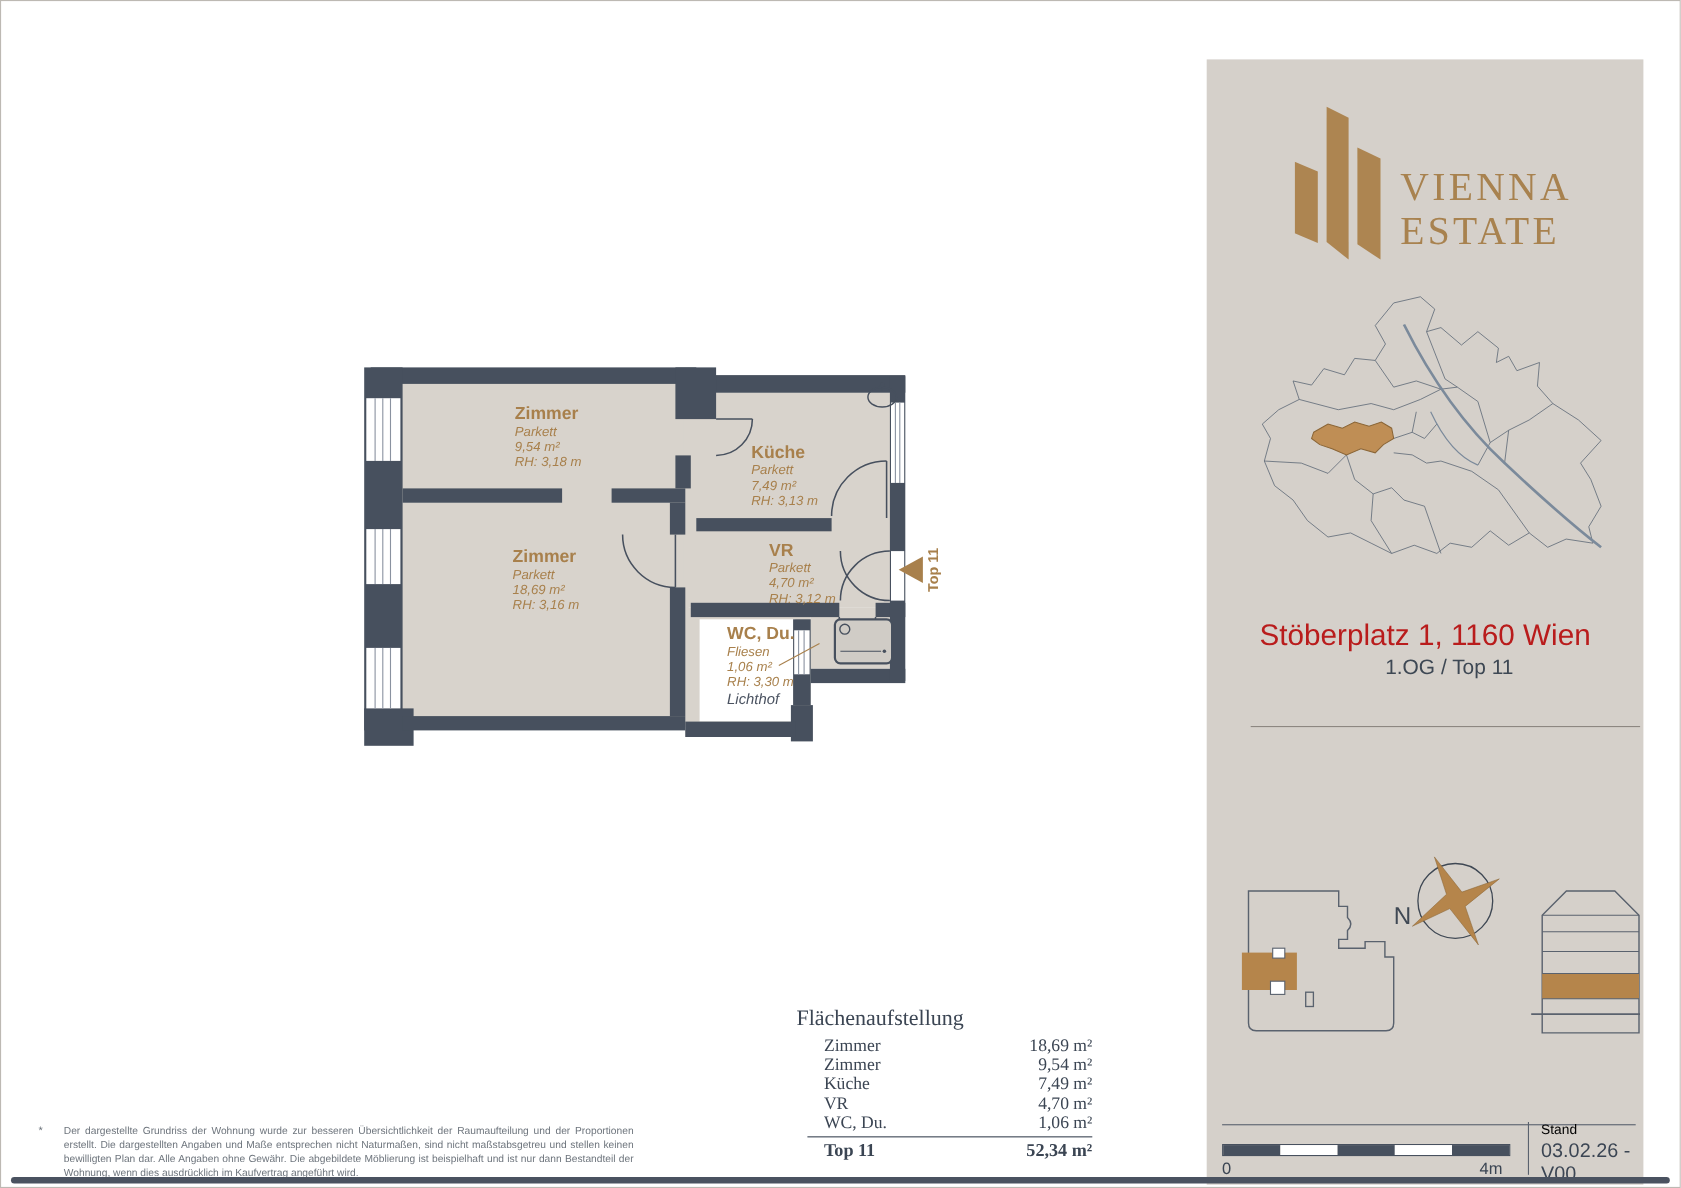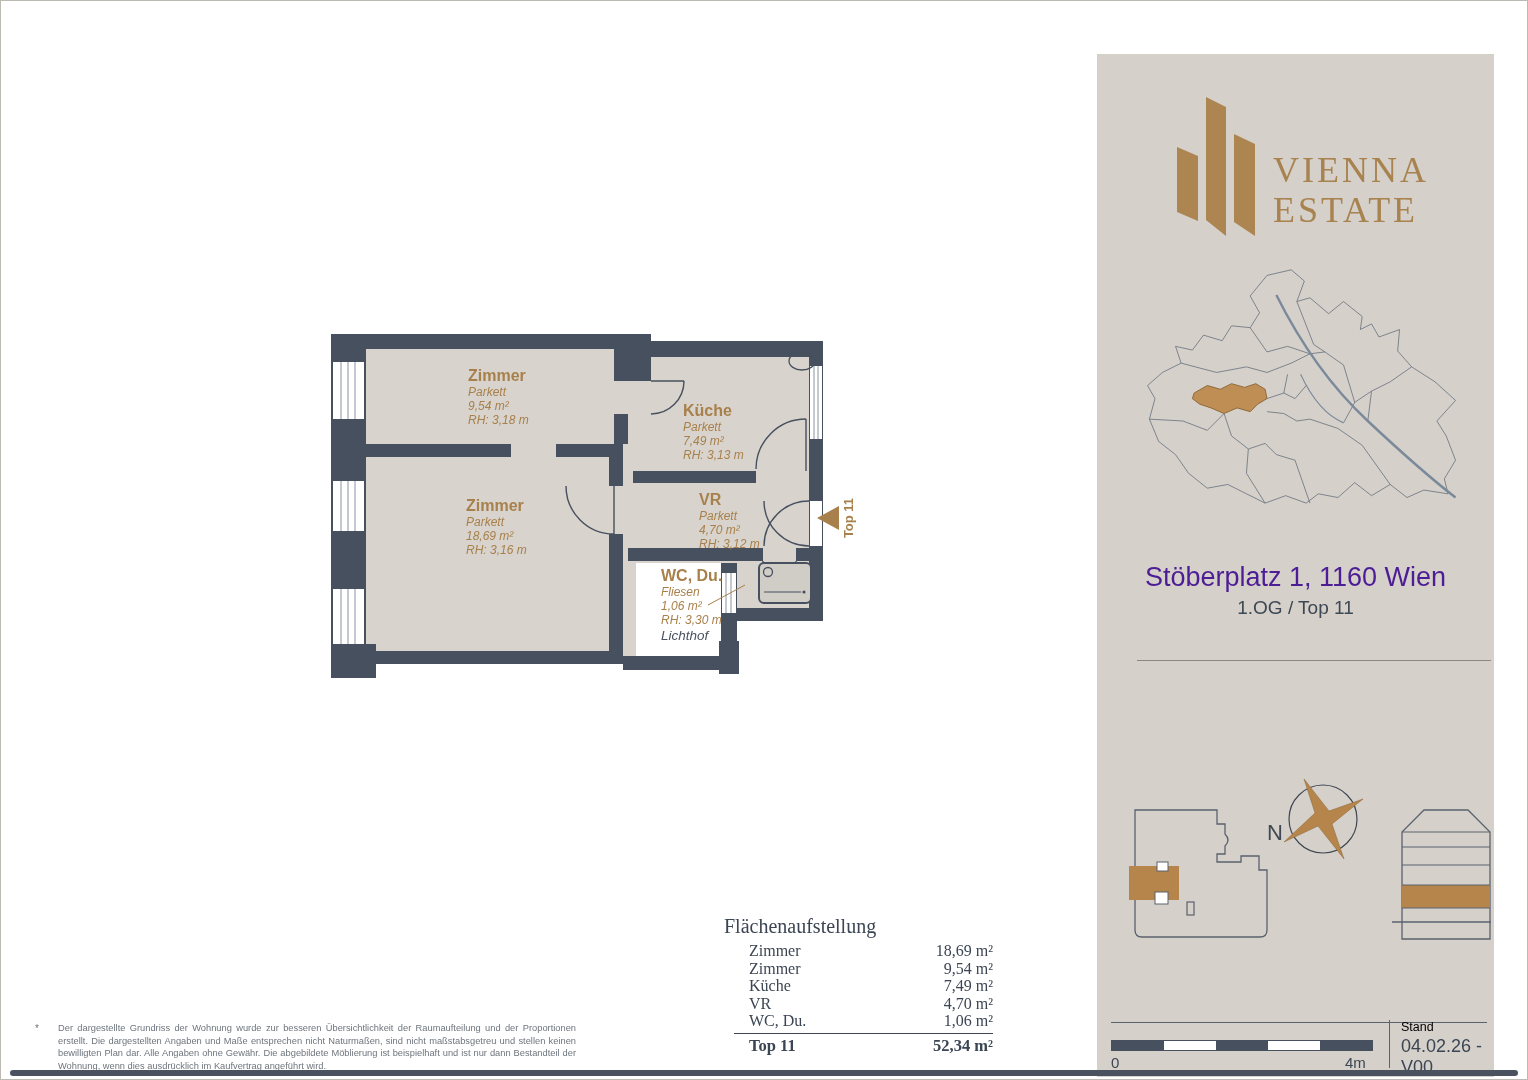--- a/index.html
+++ b/index.html
@@ -23,22 +23,22 @@
   .room-det{font-family:"Liberation Sans",sans-serif;font-size:12px;font-style:italic;fill:#a8804c;}
   .lichthof-t{font-family:"Liberation Sans",sans-serif;font-size:13.5px;font-style:italic;fill:#4a5260;}
   .top11-t{font-family:"Liberation Sans",sans-serif;font-size:13px;font-weight:bold;fill:#a8804c;}
 
   
   .sidebar{position:absolute;left:1096px;top:30px;width:397px;height:1023px;background:#d5d0ca;margin-top:23px;}
   .brand-icon{position:absolute;left:80px;top:37px;}
   .brand-word{position:absolute;left:176px;top:96px;font-family:"Liberation Serif",serif;
     font-size:36px;line-height:40px;letter-spacing:3px;color:#a8824f;}
   .map-svg{position:absolute;left:30px;top:203px;}
-  .addr{position:absolute;left:0;top:508px;width:100%;text-align:center;font-size:27px;color:#4c1d95;}
-  .addr-unit{position:absolute;left:0;top:543px;width:100%;text-align:center;font-size:19px;color:#3e4854;}
+  .addr{position:absolute;left:0;top:508px;width:100%;text-align:center;font-size:27px;color:#b91c1c;}
+  .addr-unit{position:absolute;left:0;top:543px;width:100%;text-align:center;font-size:19px;color:#3e4854;padding-left:22px;}
   .side-rule{position:absolute;left:40px;top:606px;width:354px;border-top:1px solid #8d8781;}
   .icons-svg{position:absolute;left:20px;top:708px;}
   .scale-rule{position:absolute;left:14px;top:968px;width:376px;border-top:1px solid #5a626e;}
   .scalebar{position:absolute;left:14px;top:986px;width:260px;height:9px;border:1px solid #47505e;display:flex;}
   .scalebar div{flex:1;}
   .sb-d{background:#47505e;}
   .sb-w{background:#ffffff;}
   .sb-0{position:absolute;left:14px;top:1000px;font-size:15px;color:#3b4553;}
   .sb-5{position:absolute;left:248px;top:1000px;font-size:15px;color:#3b4553;}
   .stand-div{position:absolute;left:292px;top:966px;height:48px;border-left:1px solid #5a626e;}
@@ -260,21 +260,21 @@
       <div class="sb-d"></div>
         <div class="sb-w"></div>
         <div class="sb-d"></div>
         <div class="sb-w"></div>
         <div class="sb-d"></div>
     </div>
     <div class="sb-0">0</div>
     <div class="sb-5">4m</div>
     <div class="stand-div"></div>
     <div class="stand-l">Stand</div>
-    <div class="stand-v">04.02.26 - V00</div>
+    <div class="stand-v">03.02.26 - V00</div>
   </div>
 
   <div class="area-table">
     <div class="at-title">Flächenaufstellung</div>
     <div class="at-row">
       <span>Zimmer</span>
       <span>18,69 m²</span>
     </div>
     <div class="at-row">
       <span>Zimmer</span>

